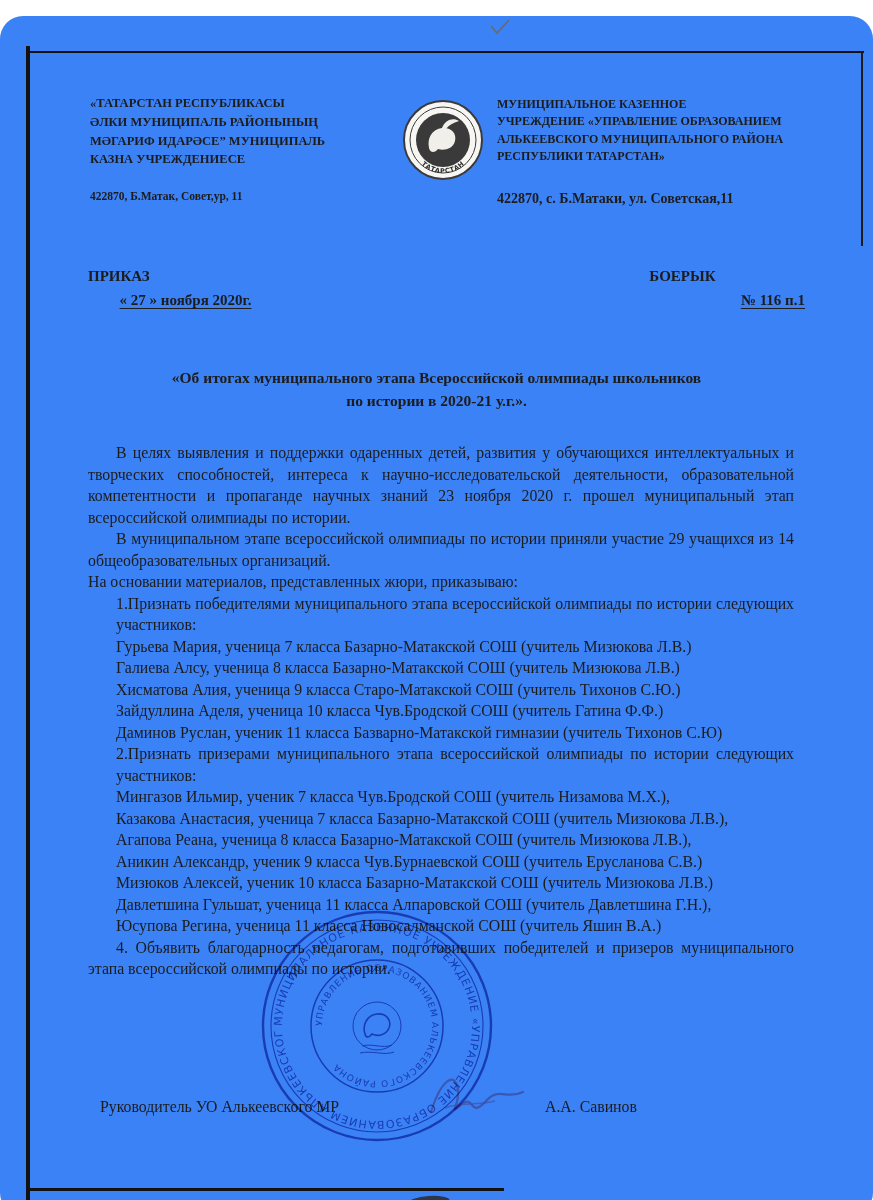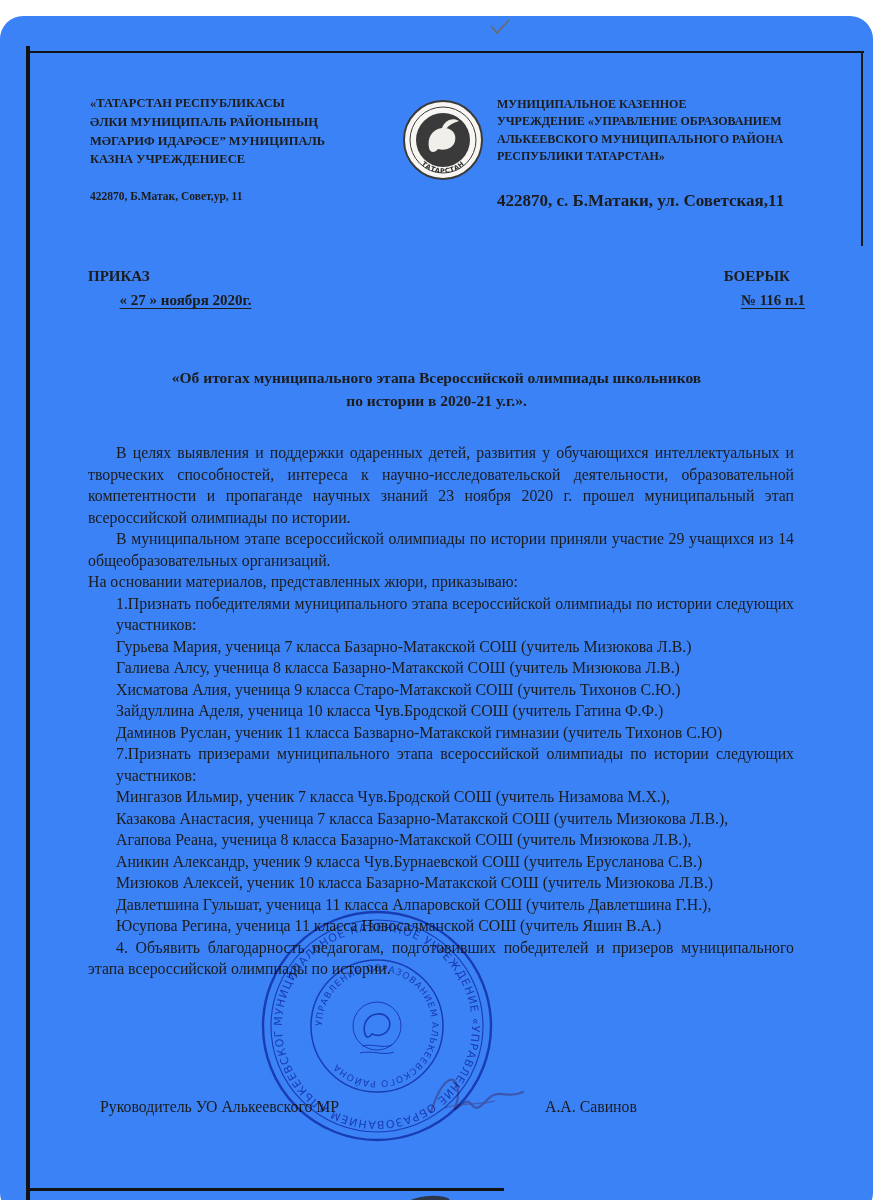--- a/index.html
+++ b/index.html
@@ -15,27 +15,27 @@
   .edge-top{position:absolute;left:26px;top:35px;width:838px;height:2px;background:#121212;}
   .edge-right{position:absolute;left:861px;top:35px;width:2px;height:195px;background:#1a1a1a;}
   .edge-bottom{position:absolute;left:26px;top:1172px;width:478px;height:3px;background:#121212;}
   .smudge{position:absolute;left:408px;top:1180px;width:42px;height:12px;background:#2a2a2a;border-radius:50%;transform:rotate(-4deg);opacity:.85;}
   .tick-artifact{position:absolute;left:488px;top:2px;}
 
   
   .org-left{position:absolute;left:90px;top:78px;width:305px;font-weight:bold;font-size:12.5px;line-height:1.5;white-space:pre-line;}
   .org-left-addr{position:absolute;left:90px;top:174px;font-weight:bold;font-size:11.5px;}
   .org-right{position:absolute;left:497px;top:80px;width:340px;font-weight:bold;font-size:12px;line-height:1.45;white-space:pre-line;}
-  .org-right-addr{position:absolute;left:497px;top:175px;font-weight:bold;font-size:17px;text-align:center;}
+  .org-right-addr{position:absolute;left:497px;top:175px;font-weight:bold;font-size:14px;text-align:center;}
   .emblem{position:absolute;left:402px;top:82px;}
 
   
   .order-ru{position:absolute;left:88px;top:252px;width:215px;text-align:left;font-weight:bold;font-size:15px;}
   .order-date{position:absolute;left:78px;top:276px;width:215px;text-align:center;font-weight:bold;font-size:15px;text-decoration:underline;text-underline-offset:3px;}
-  .order-tat{position:absolute;left:575px;top:252px;width:215px;text-align:right;font-weight:bold;font-size:15px;}
+  .order-tat{position:absolute;left:575px;top:252px;width:215px;text-align:center;font-weight:bold;font-size:15px;}
   .order-num{position:absolute;left:590px;top:276px;width:215px;text-align:right;font-weight:bold;font-size:15px;text-decoration:underline;text-underline-offset:3px;}
 
   .subject{position:absolute;left:0;top:350px;width:873px;text-align:center;font-weight:bold;font-size:15.5px;line-height:1.5;white-space:pre-line;}
 
   
   .body-text{position:absolute;left:88px;top:426px;width:706px;font-size:15.8px;line-height:21.5px;text-align:justify;}
   .body-text p{margin:0;}
   .body-text p.indent{text-indent:28px;}
   .body-text p.flush{text-indent:0;}
   .body-text p.listitem{margin-left:28px;}
@@ -97,21 +97,21 @@
   <div class="body-text">
       <p class="indent">В целях выявления и поддержки одаренных детей, развития у обучающихся интеллектуальных и творческих способностей, интереса к научно-исследовательской деятельности, образовательной компетентности и пропаганде научных знаний 23 ноября 2020 г. прошел муниципальный этап всероссийской олимпиады по истории.</p>
       <p class="indent">В муниципальном этапе всероссийской олимпиады по истории приняли участие 29 учащихся из 14 общеобразовательных организаций.</p>
       <p class="flush">На основании материалов, представленных жюри, приказываю:</p>
       <p class="listitem">1.Признать победителями муниципального этапа всероссийской олимпиады по истории следующих участников:</p>
       <p class="listitem">Гурьева Мария, ученица 7 класса Базарно-Матакской СОШ (учитель Мизюкова Л.В.)</p>
       <p class="listitem">Галиева Алсу, ученица 8 класса Базарно-Матакской СОШ (учитель Мизюкова Л.В.)</p>
       <p class="listitem">Хисматова Алия, ученица 9 класса Старо-Матакской СОШ (учитель Тихонов С.Ю.)</p>
       <p class="listitem">Зайдуллина Аделя, ученица 10 класса Чув.Бродской СОШ (учитель Гатина Ф.Ф.)</p>
       <p class="listitem">Даминов Руслан, ученик 11 класса Базварно-Матакской гимназии (учитель Тихонов С.Ю)</p>
-      <p class="listitem">7.Признать призерами муниципального этапа всероссийской олимпиады по истории следующих участников:</p>
+      <p class="listitem">2.Признать призерами муниципального этапа всероссийской олимпиады по истории следующих участников:</p>
       <p class="listitem">Мингазов Ильмир, ученик 7 класса Чув.Бродской СОШ (учитель Низамова М.Х.),</p>
       <p class="listitem">Казакова Анастасия, ученица 7 класса Базарно-Матакской СОШ (учитель Мизюкова Л.В.),</p>
       <p class="listitem">Агапова Реана, ученица 8 класса Базарно-Матакской СОШ (учитель Мизюкова Л.В.),</p>
       <p class="listitem">Аникин Александр, ученик 9 класса Чув.Бурнаевской СОШ (учитель Ерусланова С.В.)</p>
       <p class="listitem">Мизюков Алексей, ученик 10 класса Базарно-Матакской СОШ (учитель Мизюкова Л.В.)</p>
       <p class="listitem">Давлетшина Гульшат, ученица 11 класса Алпаровской СОШ (учитель Давлетшина Г.Н.),</p>
       <p class="listitem">Юсупова Регина, ученица 11 класса Новосалманской СОШ (учитель Яшин В.А.)</p>
       <p class="listitem-wrap">4. Объявить благодарность педагогам, подготовивших победителей и призеров муниципального этапа всероссийской олимпиады по истории.</p>
     </div>
 

